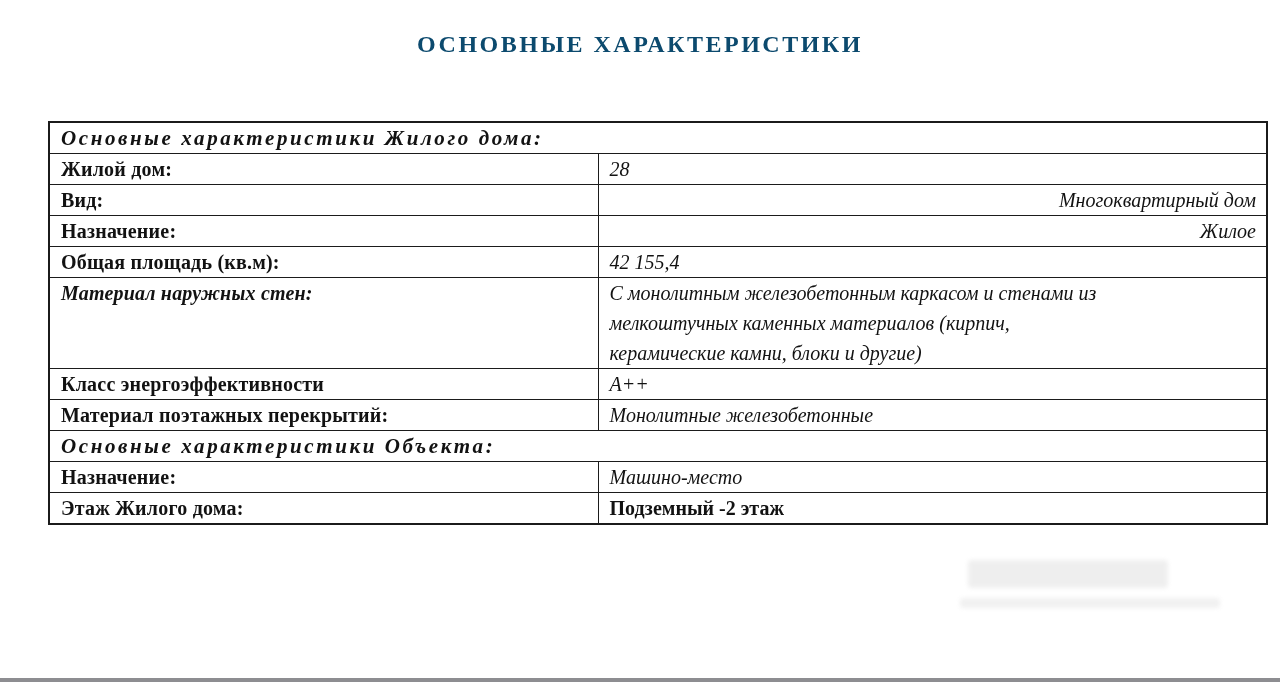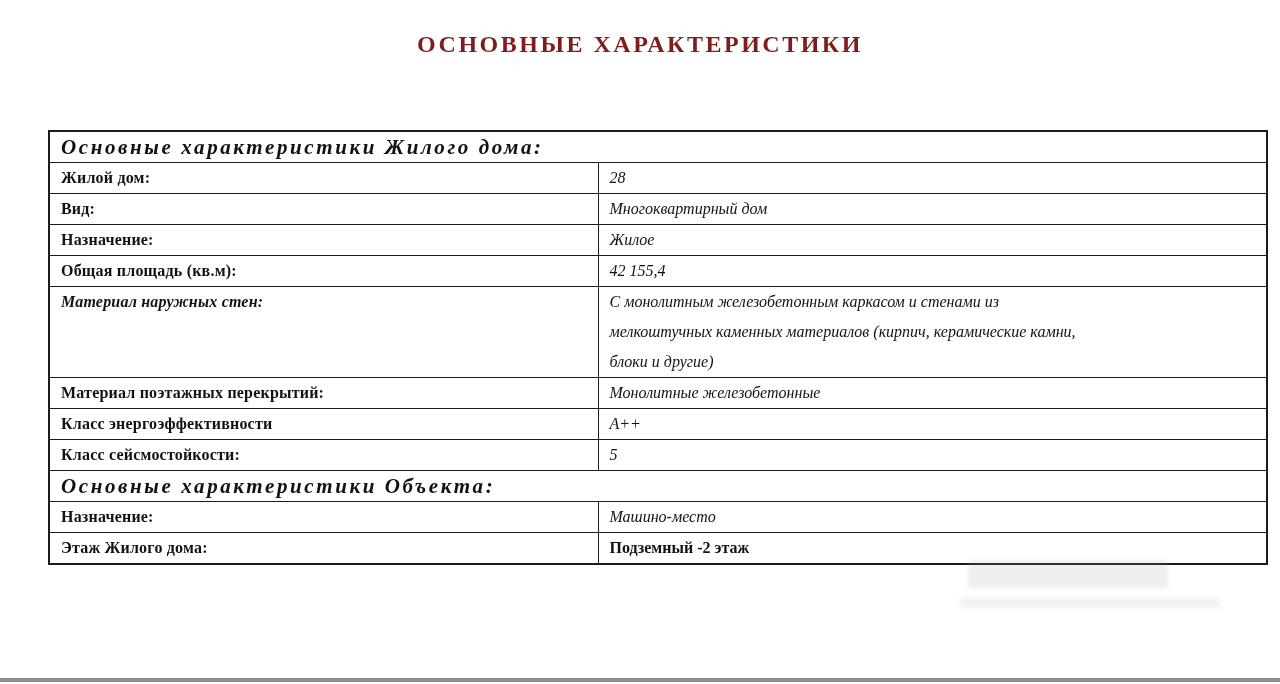--- a/index.html
+++ b/index.html
@@ -20,57 +20,57 @@
   .doc-title {
     position: absolute;
     top: 28px;
     left: 0;
     width: 100%;
     text-align: center;
     font-weight: bold;
     font-size: 24px;
     letter-spacing: 2.5px;
     line-height: 33px;
-    color: #7f1d1d;
+    color: #0c4a6e;
   }
 
   
   table.char-table {
     position: absolute;
     left: 48px;
-    top: 130px;
+    top: 121px;
     width: 1218px;
     border-collapse: collapse;
     table-layout: fixed;
     border: 2.5px solid #1b1b1b;
   }
   table.char-table td {
     border: 1.6px solid #1b1b1b;
     padding: 0 10px 0 11px;
-    font-size: 16px;
+    font-size: 20px;
     line-height: 30px;
     vertical-align: middle;
     overflow: hidden;
     white-space: normal;
   }
   col.c-label { width: 549px; }
   col.c-value { width: 669px; }
 
   tr.section-row td {
     font-weight: bold;
     font-style: italic;
     font-size: 21px;
     letter-spacing: 2.6px;
   }
   td.label-cell {
     font-weight: bold;
     letter-spacing: 0.2px;
   }
   td.value-cell.v-bi { font-weight: normal; font-style: italic; }
-  td.value-cell.v-i  { font-style: italic; }
+  td.value-cell.v-i  { font-style: italic; text-align: right; }
   td.value-cell.v-b  { font-weight: bold; }
 
   td.value-cell .narrow {
     display: inline-block;
     max-width: 488px;
     vertical-align: top;
   }
 
   
   .watermark {
@@ -150,33 +150,29 @@
     <td class="label-cell">Общая площадь (кв.м):</td>
     <td class="value-cell v-bi">42 155,4</td>
   </tr>
 
   <tr class="data-row">
     <td class="label-cell" style="vertical-align: top; font-style: italic;">Материал наружных стен:</td>
     <td class="value-cell v-bi"><span class="narrow">С монолитным железобетонным каркасом и стенами из мелкоштучных каменных материалов (кирпич, керамические камни, блоки и другие)</span></td>
   </tr>
 
   <tr class="data-row">
-    <td class="label-cell">Материал поэтажных перекрытий:</td>
-    <td class="value-cell v-bi">Монолитные железобетонные</td>
-  </tr>
-
-  <tr class="data-row">
     <td class="label-cell">Класс энергоэффективности</td>
     <td class="value-cell v-bi">А++</td>
   </tr>
 
   <tr class="data-row">
-    <td class="label-cell">Класс сейсмостойкости:</td>
-    <td class="value-cell v-bi">5</td>
+    <td class="label-cell">Материал поэтажных перекрытий:</td>
+    <td class="value-cell v-bi">Монолитные железобетонные</td>
   </tr>
+
 
   <tr class="section-row">
     <td colspan="2">Основные характеристики Объекта:</td>
   </tr>
 
   <tr class="data-row">
     <td class="label-cell">Назначение:</td>
     <td class="value-cell v-bi">Машино-место</td>
   </tr>
 

